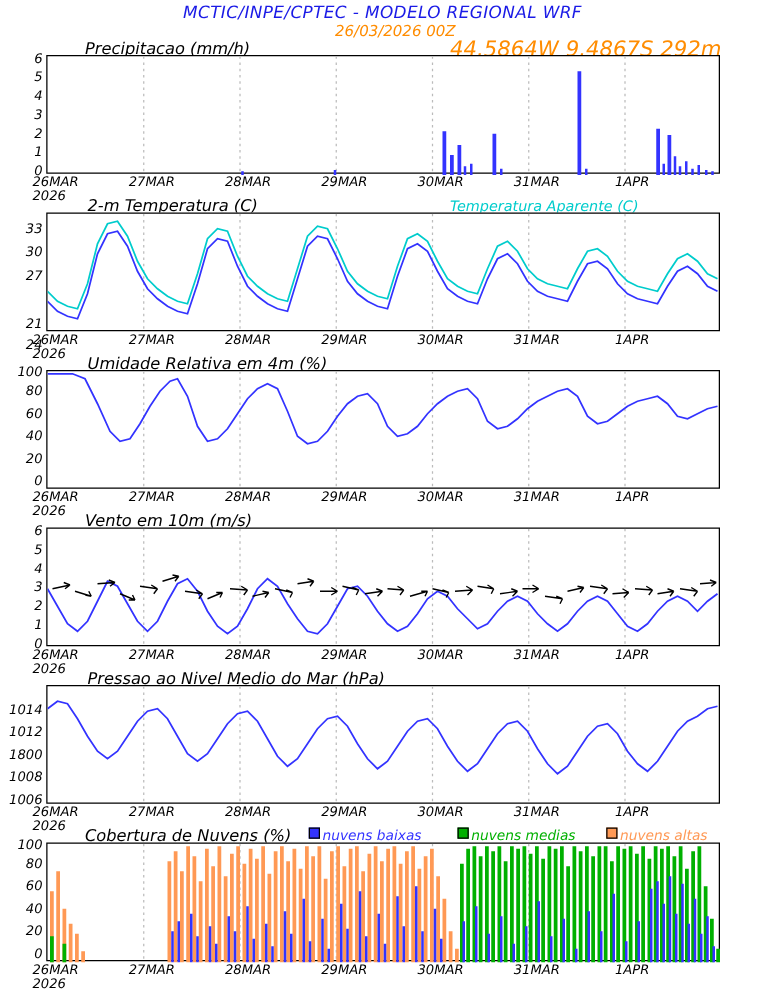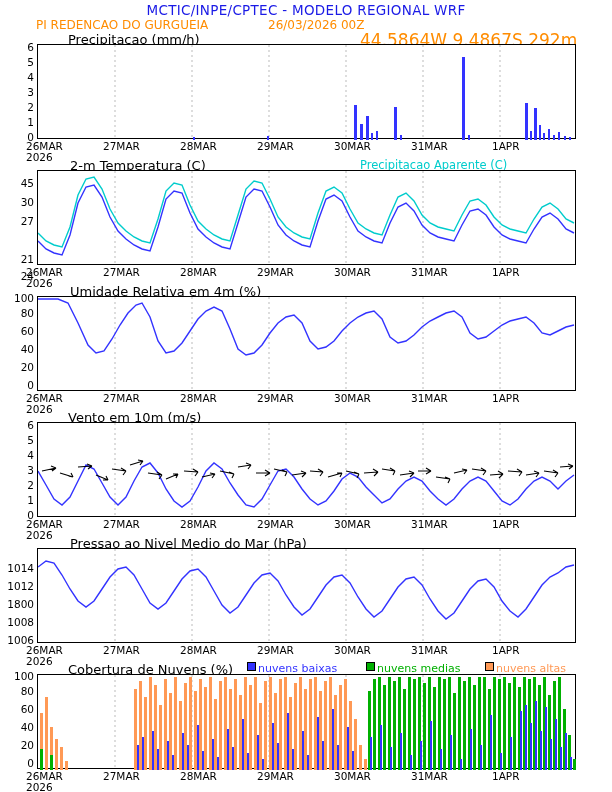--- a/index.html
+++ b/index.html
@@ -1,17 +1,17 @@
 <!DOCTYPE html>
 <html><head>
 <meta charset="utf-8">
 <style>
   html,body{margin:0;padding:0;background:#ffffff;}
   body{width:612px;height:792px;font-family:"DejaVu Sans",sans-serif;}
-  #page{position:relative;width:612px;height:792px;overflow:hidden;}
+  #page{position:relative;width:612px;height:792px;overflow:hidden;font-style:italic;}
 
   .hdr-title{position:absolute;left:0;top:2px;width:612px;text-align:center;
     color:#1a1ae6;font-size:13.5px;letter-spacing:.3px;white-space:nowrap;}
   .hdr-station{position:absolute;left:36px;top:18px;color:#ff8c00;font-size:12px;white-space:nowrap;}
   .hdr-date{position:absolute;left:268px;top:18px;color:#ff8c00;font-size:12px;white-space:nowrap;}
   .hdr-coord{position:absolute;left:360px;top:30px;color:#ff8c00;font-size:17px;white-space:nowrap;}
 
   .panel{position:absolute;left:37px;width:539px;border:1px solid #000;box-sizing:border-box;background:#fff;}
   .ptitle{position:absolute;font-size:13px;color:#000;white-space:nowrap;}
   .plabel-r{position:absolute;font-size:11.5px;white-space:nowrap;}
@@ -25,21 +25,20 @@
   .legend-item{font-size:11px;white-space:nowrap;}
   .swatch{display:inline-block;width:7px;height:7px;border:1px solid #000;margin-right:2px;vertical-align:1px;}
   svg{display:block;}
 </style>
 </head>
 <body>
 
 <div id="page">
 
   <div class="hdr-title">MCTIC/INPE/CPTEC - MODELO REGIONAL WRF</div>
-  <div class="hdr-station">PI REDENCAO DO GURGUEIA</div>
   <div class="hdr-date">26/03/2026 00Z</div>
   <div class="hdr-coord">44.5864W 9.4867S 292m</div>
 
   <div class="ptitle" style="left:68px;top:32px;">Precipitacao (mm/h)</div>
   <div class="panel" id="p-precip" style="top:44px;height:95px;">
     <svg viewBox="0 0 539 95" width="539" height="95" preserveAspectRatio="none">
       <g stroke="#bbbbbb" stroke-width="1" stroke-dasharray="2,3">
         <line x1="77" y1="0" x2="77" y2="95"></line>
           <line x1="154" y1="0" x2="154" y2="95"></line>
         <line x1="231" y1="0" x2="231" y2="95"></line>
@@ -67,21 +66,21 @@
         <rect x="510" y="84" width="2" height="11"></rect>
         <rect x="515" y="90" width="2" height="5"></rect>
         <rect x="520" y="87" width="2" height="8"></rect>
         <rect x="526" y="91" width="2" height="4"></rect>
         <rect x="531" y="92" width="2" height="3"></rect>
       </g>
     </svg>
   </div>
 
   <div class="ptitle" style="left:70px;top:158px;">2-m Temperatura (C)</div>
-  <div class="plabel-r" style="left:360px;top:158px;color:#00cccc;">Precipitacao Aparente (C)</div>
+  <div class="plabel-r" style="left:360px;top:158px;color:#00cccc;">Temperatura Aparente (C)</div>
   <div class="panel" id="p-temp" style="top:170px;height:95px;">
     <svg viewBox="0 0 539 95" width="539" height="95" preserveAspectRatio="none">
       <g stroke="#bbbbbb" stroke-width="1" stroke-dasharray="2,3">
         <line x1="77" y1="0" x2="77" y2="95"></line>
           <line x1="154" y1="0" x2="154" y2="95"></line>
         <line x1="231" y1="0" x2="231" y2="95"></line>
           <line x1="308" y1="0" x2="308" y2="95"></line>
         <line x1="385" y1="0" x2="385" y2="95"></line>
           <line x1="462" y1="0" x2="462" y2="95"></line>
       </g>
@@ -355,21 +354,21 @@
   <div class="yticks">
     <div class="ytick" style="top:47px;">6</div>
     <div class="ytick" style="top:62px;">5</div>
     <div class="ytick" style="top:77px;">4</div>
     <div class="ytick" style="top:92px;">3</div>
     <div class="ytick" style="top:107px;">2</div>
     <div class="ytick" style="top:122px;">1</div>
     <div class="ytick" style="top:137px;">0</div>
   </div>
   <div class="yticks">
-    <div class="ytick" style="top:183px;">45</div>
+    <div class="ytick" style="top:183px;">33</div>
     <div class="ytick" style="top:202px;">30</div>
     <div class="ytick" style="top:221px;">27</div>
     <div class="ytick" style="top:252px;margin-top:24px;">24</div>
     <div class="ytick" style="top:259px;">21</div>
   </div>
   <div class="yticks">
     <div class="ytick" style="top:298px;">100</div>
     <div class="ytick" style="top:313px;">80</div>
     <div class="ytick" style="top:331px;">60</div>
     <div class="ytick" style="top:349px;">40</div>

